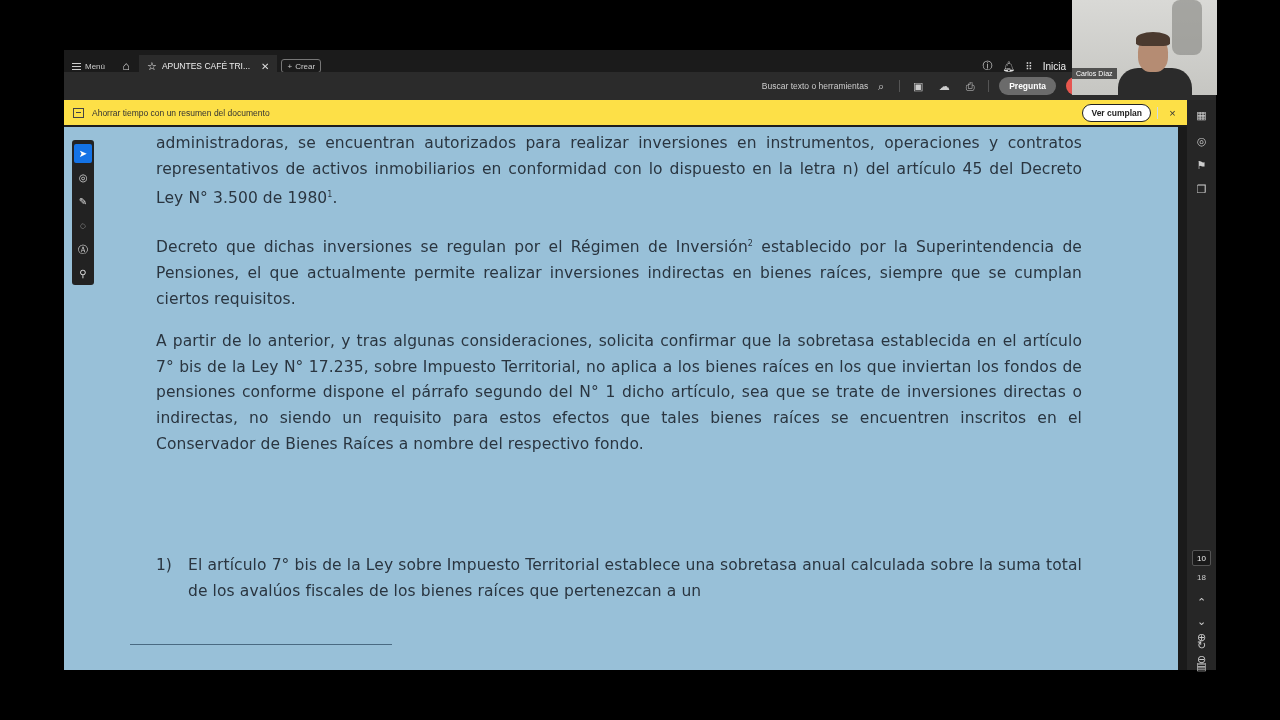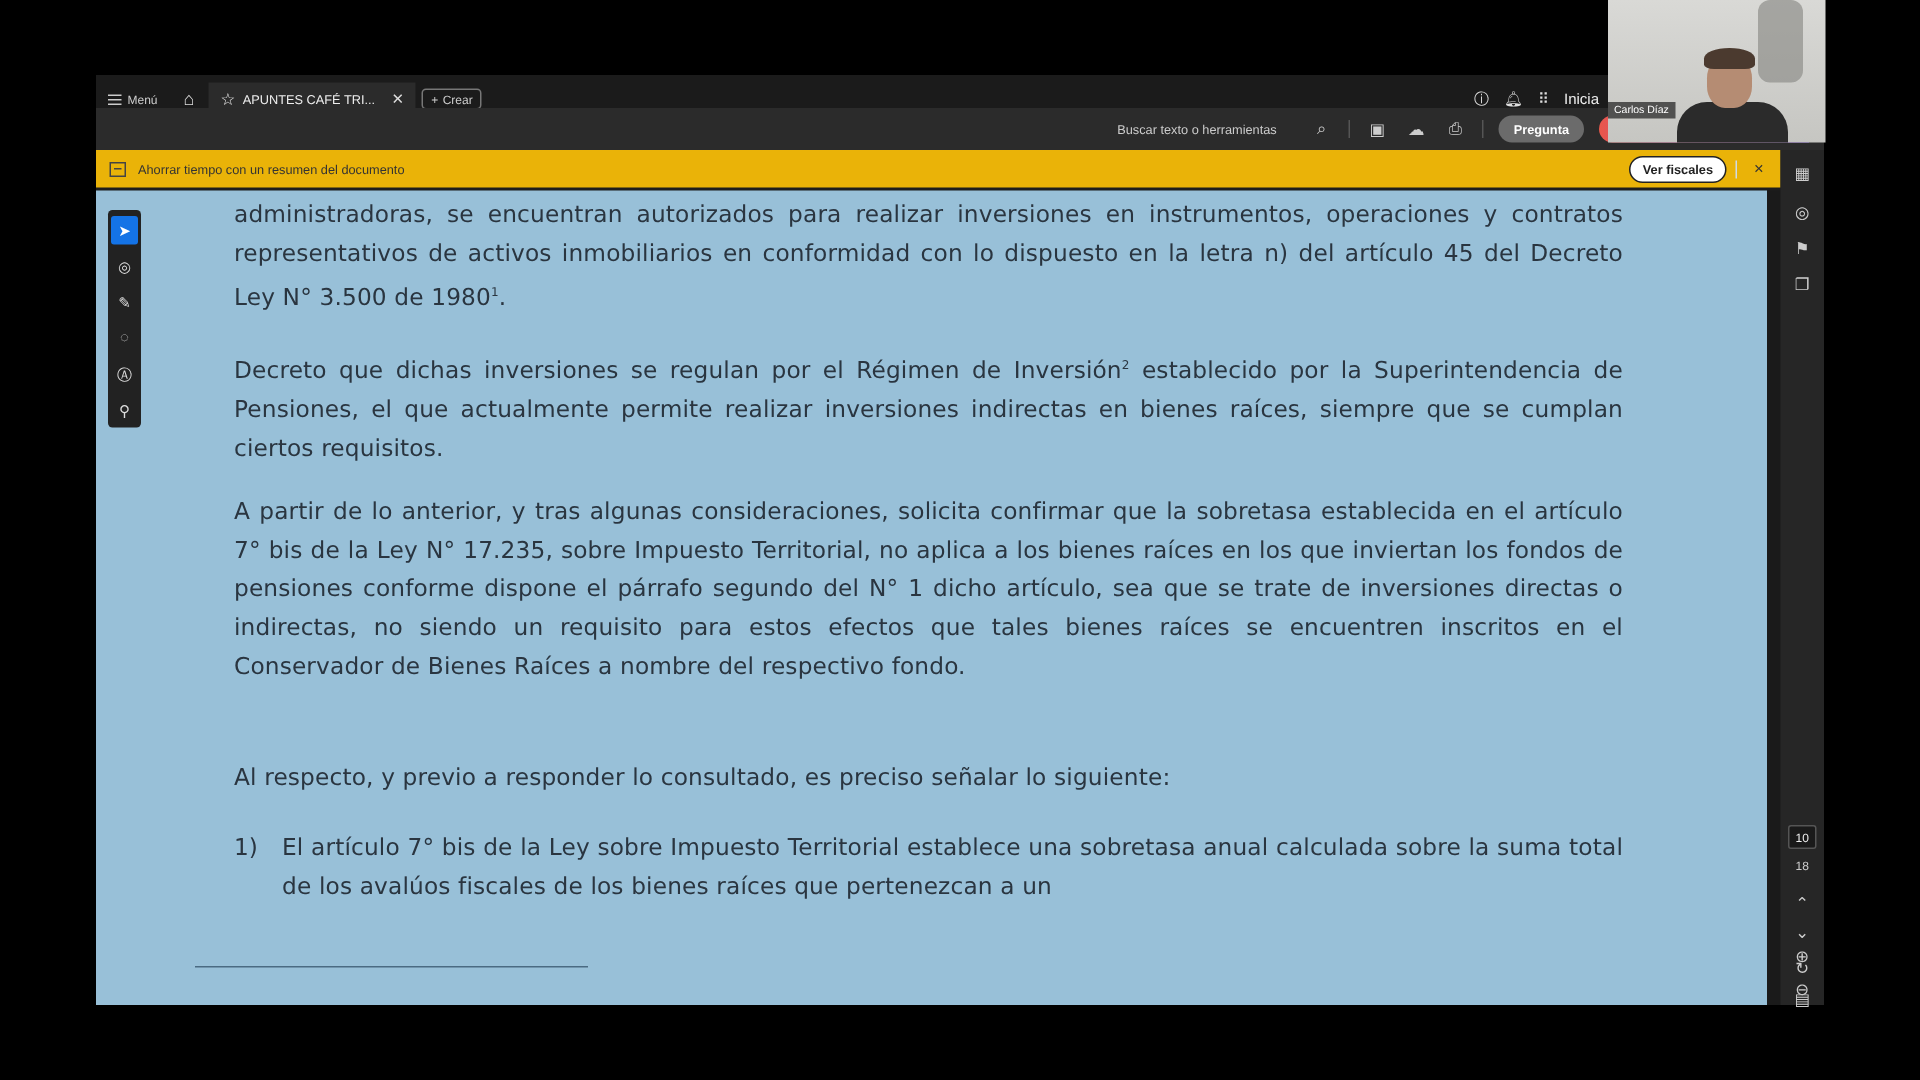--- a/index.html
+++ b/index.html
@@ -16,27 +16,27 @@
   .doc-tab .close { margin-left: 6px; font-size: 10px; color: #ddd; }
   .create-btn { margin-left: 4px; border: 1px solid #777; border-radius: 3px; height: 14px; padding: 0 5px; display: flex; align-items: center; gap: 3px; font-size: 8px; color: #ccc; }
   .tabbar-right { margin-left: auto; display: flex; align-items: center; gap: 10px; padding-right: 150px; color: #ddd; font-size: 10px; }
   .tabbar-right .sign { font-size: 10px; color: #eee; }
   
   .toolbar { position: absolute; left: 0; top: 22px; width: 1152px; height: 28px; background: #2b2b2b; display: flex; align-items: center; color: #ddd; font-size: 8.5px; }
   .tool-tabs { display: flex; gap: 14px; padding-left: 9px; }
   .tool-tabs span { height: 28px; display: flex; align-items: center; }
   .tool-tabs span.active { border-bottom: 2px solid #fff; color: #fff; }
   .toolbar-right { margin-left: auto; display: flex; align-items: center; gap: 10px; padding-right: 10px; }
-  .search-tools { font-size: 8.5px; color: #ccc; display: flex; align-items: center; gap: 22px; }
+  .search-tools { font-size: 8.5px; color: #ccc; display: flex; align-items: center; gap: 5px; }
   .tb-icon { font-size: 11px; color: #ccc; width: 16px; text-align: center; }
   .sep { width: 1px; height: 12px; background: #555; }
   .share-btn { background: #6b6b6b; color: #fff; border-radius: 10px; height: 18px; padding: 0 10px; display: flex; align-items: center; font-size: 8.5px; font-weight: bold; }
   .ai-btn { background: linear-gradient(90deg, #e8574a, #c43ec6 60%, #7a52e6); color: #fff; border-radius: 10px 0 0 10px; height: 18px; padding: 0 6px; display: flex; align-items: center; gap: 4px; font-size: 8px; font-weight: bold; width: 140px; }
   
-  .banner { position: absolute; left: 0; top: 50px; width: 1123px; height: 25px; background: #eab308; display: flex; align-items: center; font-size: 8.5px; color: #333; }
+  .banner { position: absolute; left: 0; top: 50px; width: 1123px; height: 25px; background: #fde047; display: flex; align-items: center; font-size: 8.5px; color: #333; }
   .banner .bicon { margin-left: 9px; width: 11px; height: 10px; border: 1px solid #444; position: relative; margin-right: 8px; }
   .banner .bicon::after { content: ""; position: absolute; left: 2px; top: 3px; width: 5px; border-top: 1px solid #444; }
   .ver-btn { margin-left: auto; border: 1.5px solid #222; border-radius: 10px; height: 18px; padding: 0 8px; display: flex; align-items: center; font-size: 8.5px; font-weight: bold; color: #222; background: #fff; }
   .banner-close { width: 30px; text-align: center; font-size: 11px; color: #333; margin-left: 6px; border-left: 1px solid #cfdbe6; }
   
   .doc { position: absolute; left: 0; top: 77px; width: 1114px; height: 543px; background: #98c0d8; overflow: hidden; }
   .doc-text { position: absolute; left: 92px; width: 926px; color: #2a3540; font-family: "DejaVu Sans", sans-serif; font-size: 15.5px; line-height: 25.7px; text-align: justify; letter-spacing: 0.1px; }
   .doc-text sup { font-size: 8px; }
   .p1 { top: 4px; }
   .p2 { top: 104px; }
@@ -109,41 +109,40 @@
       <div class="ai-btn">
         <span>✎</span>
         <span>Pregunta al Asistente de IA</span>
       </div>
     </div>
   </div>
 
   <div class="banner">
     <span class="bicon"></span>
     <span>Ahorrar tiempo con un resumen del documento</span>
-    <div class="ver-btn">Ver fiscales</div>
+    <div class="ver-btn">Ver cumplan</div>
     <span class="banner-close">×</span>
   </div>
 
   <div class="doc">
     <div class="quick-tools">
       <div class="qt active">➤</div>
       <div class="qt">◎</div>
       <div class="qt">✎</div>
       <div class="qt">◌</div>
       <div class="qt">Ⓐ</div>
       <div class="qt">⚲</div>
     </div>
 
     <p class="doc-text p1"><span>administradoras, se encuentran autorizados para realizar inversiones en instrumentos, operaciones y contratos representativos de activos inmobiliarios en conformidad con lo dispuesto en la letra n) del artículo 45 del Decreto Ley N° 3.500 de 1980</span><sup>1</sup>.</p>
 
     <p class="doc-text p2"><span>Decreto que dichas inversiones se regulan por el Régimen de Inversión</span><sup>2</sup><span> establecido por la Superintendencia de Pensiones, el que actualmente permite realizar inversiones indirectas en bienes raíces, siempre que se cumplan ciertos requisitos.</span></p>
 
     <p class="doc-text p3">A partir de lo anterior, y tras algunas consideraciones, solicita confirmar que la sobretasa establecida en el artículo 7° bis de la Ley N° 17.235, sobre Impuesto Territorial, no aplica a los bienes raíces en los que inviertan los fondos de pensiones conforme dispone el párrafo segundo del N° 1 dicho artículo, sea que se trate de inversiones directas o indirectas, no siendo un requisito para estos efectos que tales bienes raíces se encuentren inscritos en el Conservador de Bienes Raíces a nombre del respectivo fondo.</p>
 
-    <p class="doc-text p4">Al respecto, y previo a responder lo consultado, es preciso señalar lo siguiente:</p>
 
     <span class="list-num">1)</span>
     <p class="doc-text p5">El artículo 7° bis de la Ley sobre Impuesto Territorial establece una sobretasa anual calculada sobre la suma total de los avalúos fiscales de los bienes raíces que pertenezcan a un</p>
 
     <div class="footnote-line"></div>
 
   </div>
 
   <div class="vscroll"></div>
 

